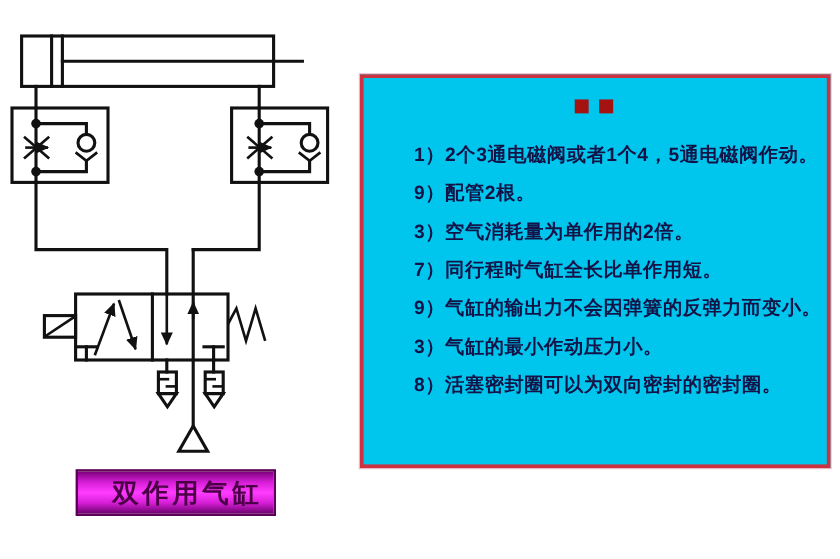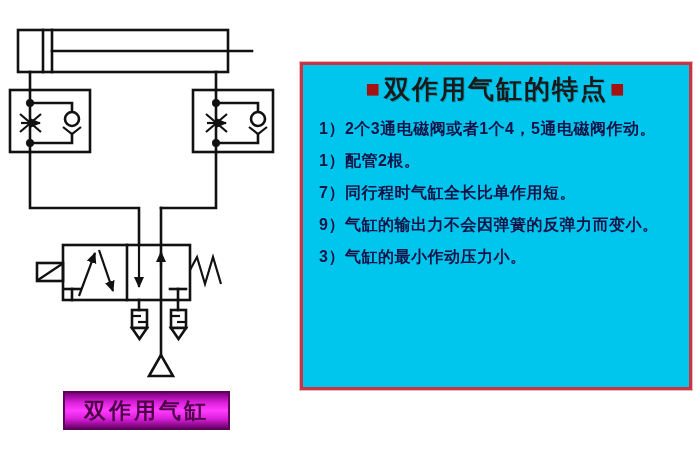--- a/index.html
+++ b/index.html
@@ -24,30 +24,30 @@
   
   .panel{position:absolute;left:300px;top:62px;width:392px;height:328px;
          box-sizing:border-box;background:var(--panel-bg);
          border:3px solid var(--panel-border);
          box-shadow:0 0 0 1px #e9b7c2;}
   .panel-title{height:48px;display:flex;align-items:center;justify-content:center;
                font-size:26px;font-weight:bold;letter-spacing:2px;color:var(--title-text);
                text-shadow:1px 1px 0 rgba(0,60,80,.25);}
   .panel-title .sq{color:var(--title-square);font-size:24px;margin:0 2px;
                    text-shadow:none;}
-  .panel-items{padding-left:16px;}
+  .panel-items{padding-left:2px;margin-left:40px;}
   .panel-item{height:32px;display:flex;align-items:center;
               font-size:16px;font-weight:bold;color:var(--panel-text);
               letter-spacing:0.5px;white-space:nowrap;}
 
   
   .cap{position:absolute;left:63px;top:391px;width:167px;height:39px;
        box-sizing:border-box;border:2px solid var(--label-border);
        background:linear-gradient(180deg,#7c007c 0%,#d81fd8 26%,#ff3cff 50%,#d81fd8 74%,#6c006c 100%);
-       display:flex;align-items:center;justify-content:flex-start;padding-left:19px;}
+       display:flex;align-items:center;justify-content:center;padding-left:19px;}
   .cap span{font-size:22px;font-weight:bold;letter-spacing:3px;color:var(--label-text);}
 </style>
 </head>
 <body>
 
 <div class="stage">
 
   <svg class="circuit" width="300" height="466" viewBox="0 0 300 466">
     <defs>
       <marker id="arr" markerUnits="userSpaceOnUse" markerWidth="14" markerHeight="12" refX="10" refY="5" orient="auto">
@@ -138,29 +138,30 @@
     </g>
 
     <g>
       <polygon points="161,355 149,376 173,376" class="hollow"></polygon>
     </g>
   </svg>
 
   <div class="panel">
     <div class="panel-title">
       <span class="sq">■</span>
-      <span>双作用气缸的特点</span>
       <span class="sq">■</span>
     </div>
     <div class="panel-items">
       <div class="panel-item">1）2个3通电磁阀或者1个4，5通电磁阀作动。</div>
-      <div class="panel-item">1）配管2根。</div>
+      <div class="panel-item">9）配管2根。</div>
+      <div class="panel-item">3）空气消耗量为单作用的2倍。</div>
       <div class="panel-item">7）同行程时气缸全长比单作用短。</div>
       <div class="panel-item">9）气缸的输出力不会因弹簧的反弹力而变小。</div>
       <div class="panel-item">3）气缸的最小作动压力小。</div>
+      <div class="panel-item">8）活塞密封圈可以为双向密封的密封圈。</div>
     </div>
   </div>
 
   <div class="cap">
     <span>双作用气缸</span>
   </div>
 
 </div>
 
 </body></html>

